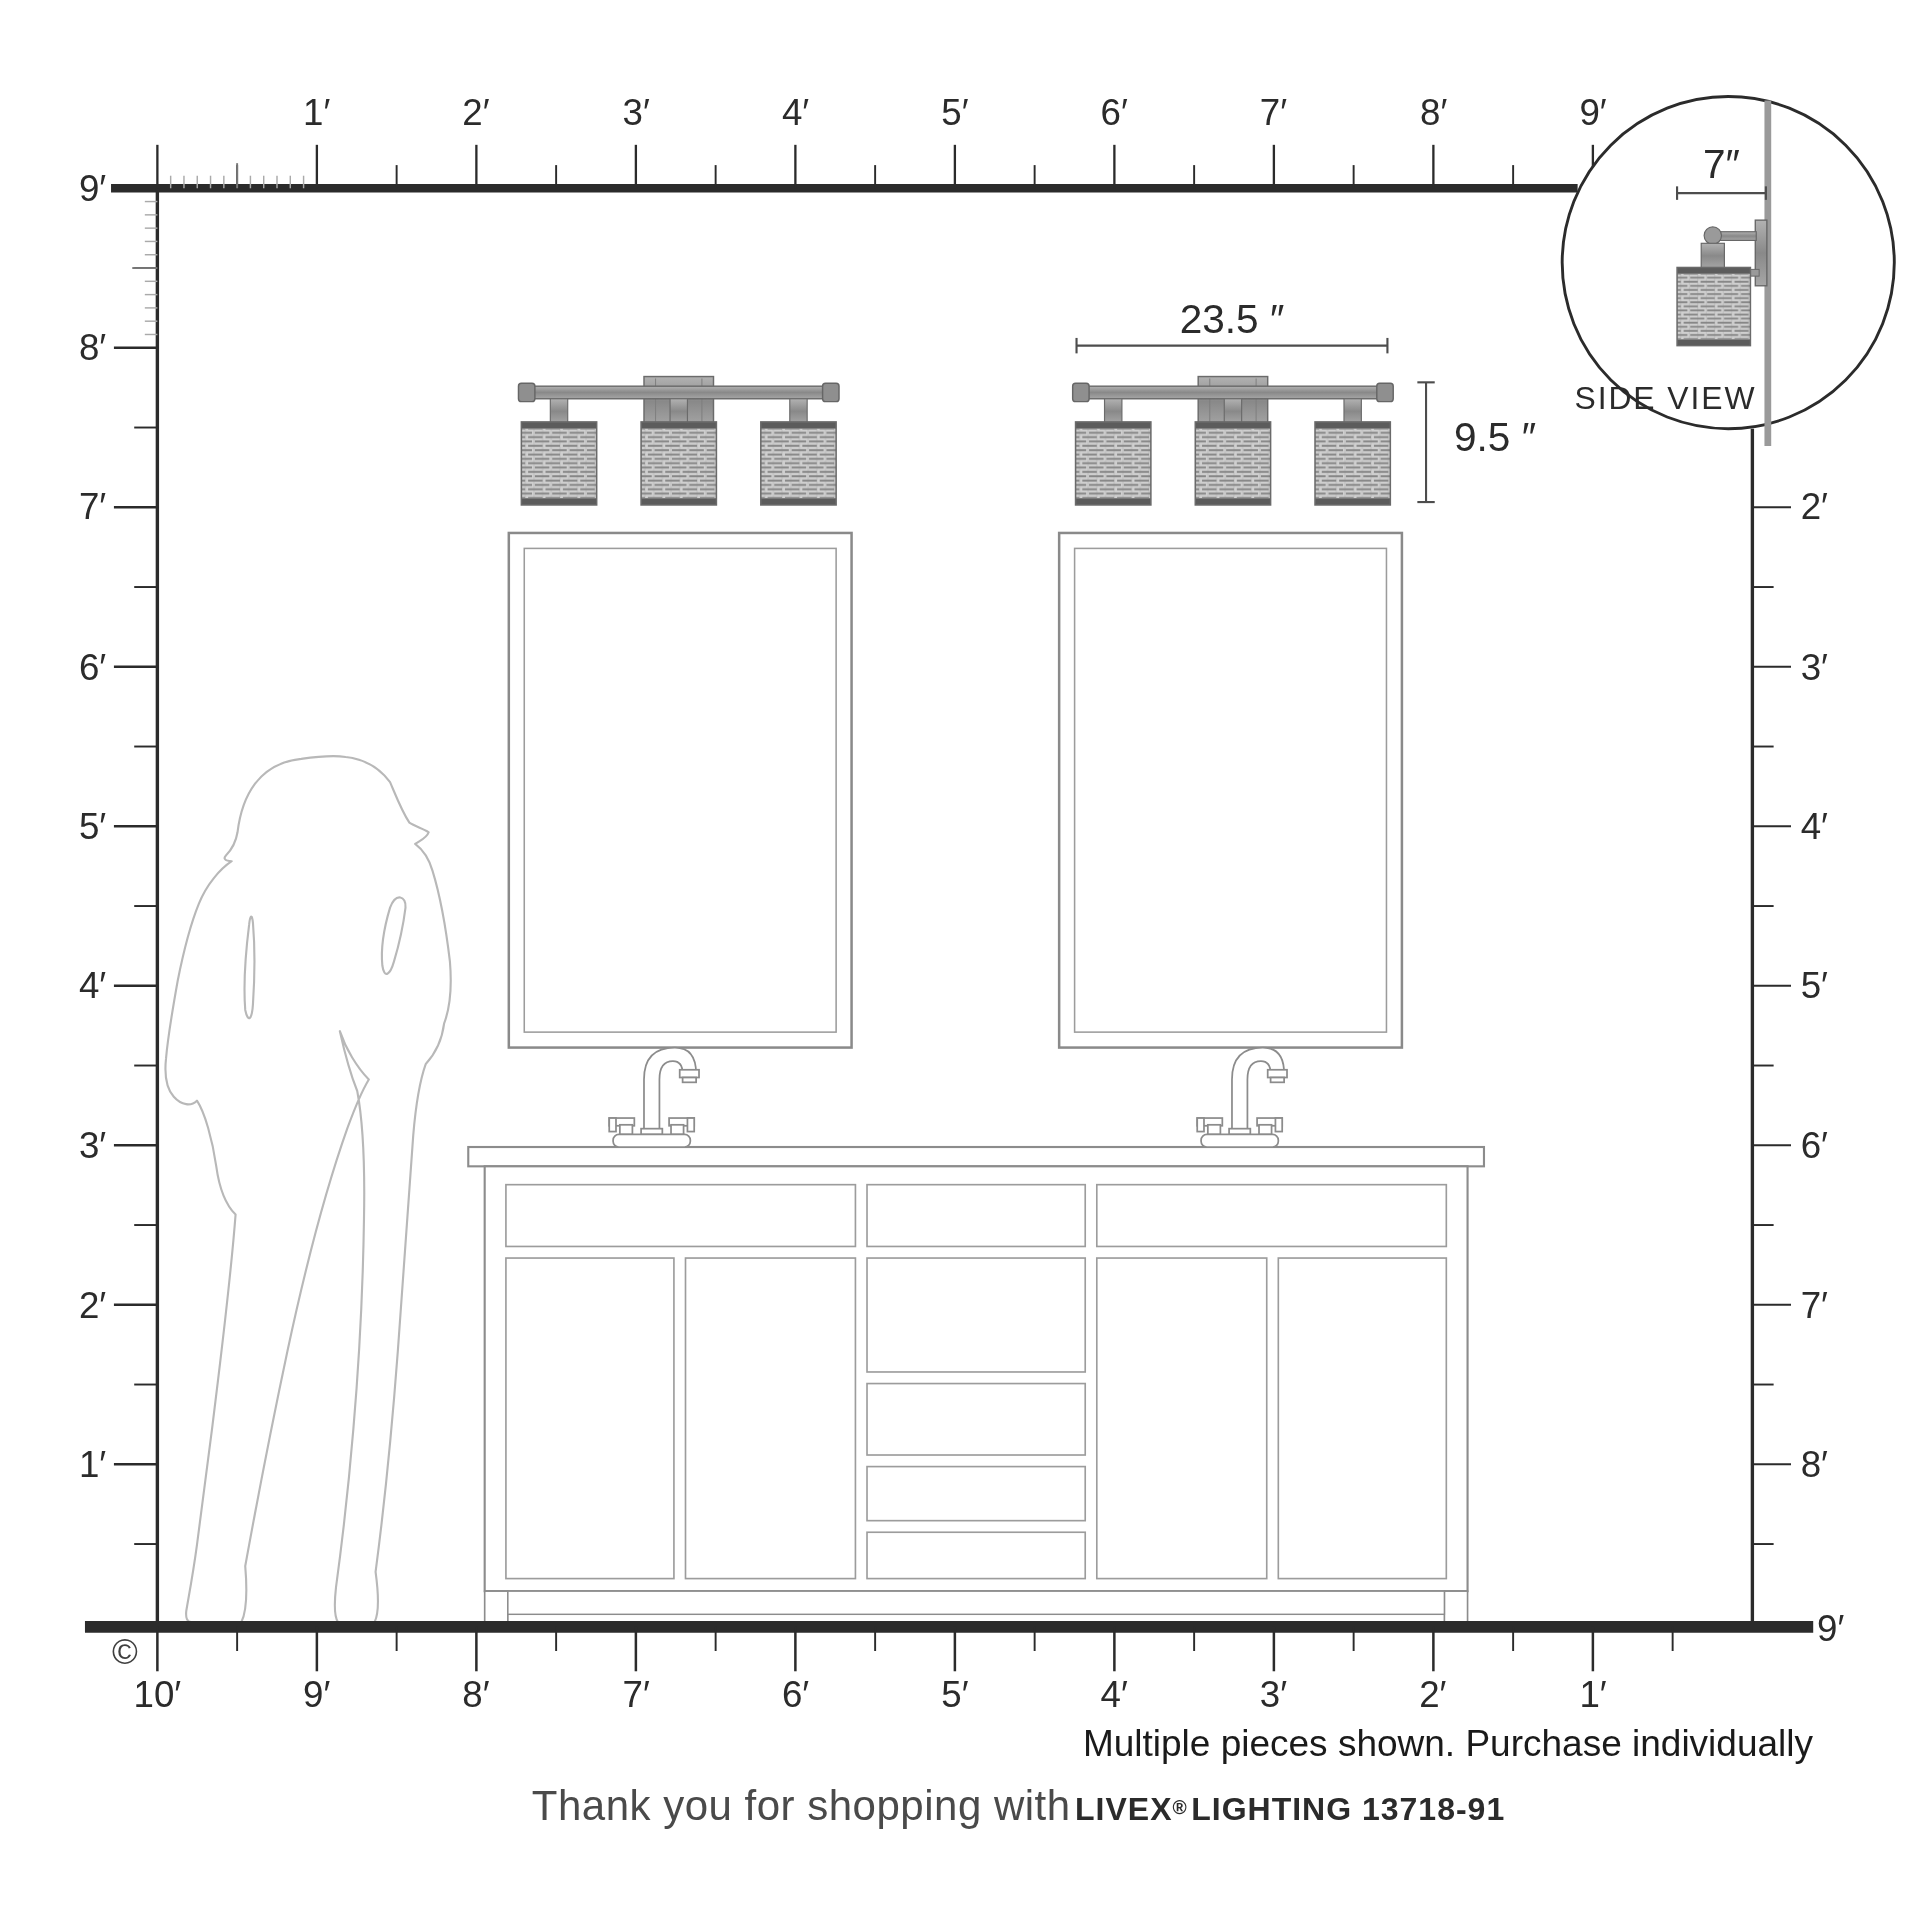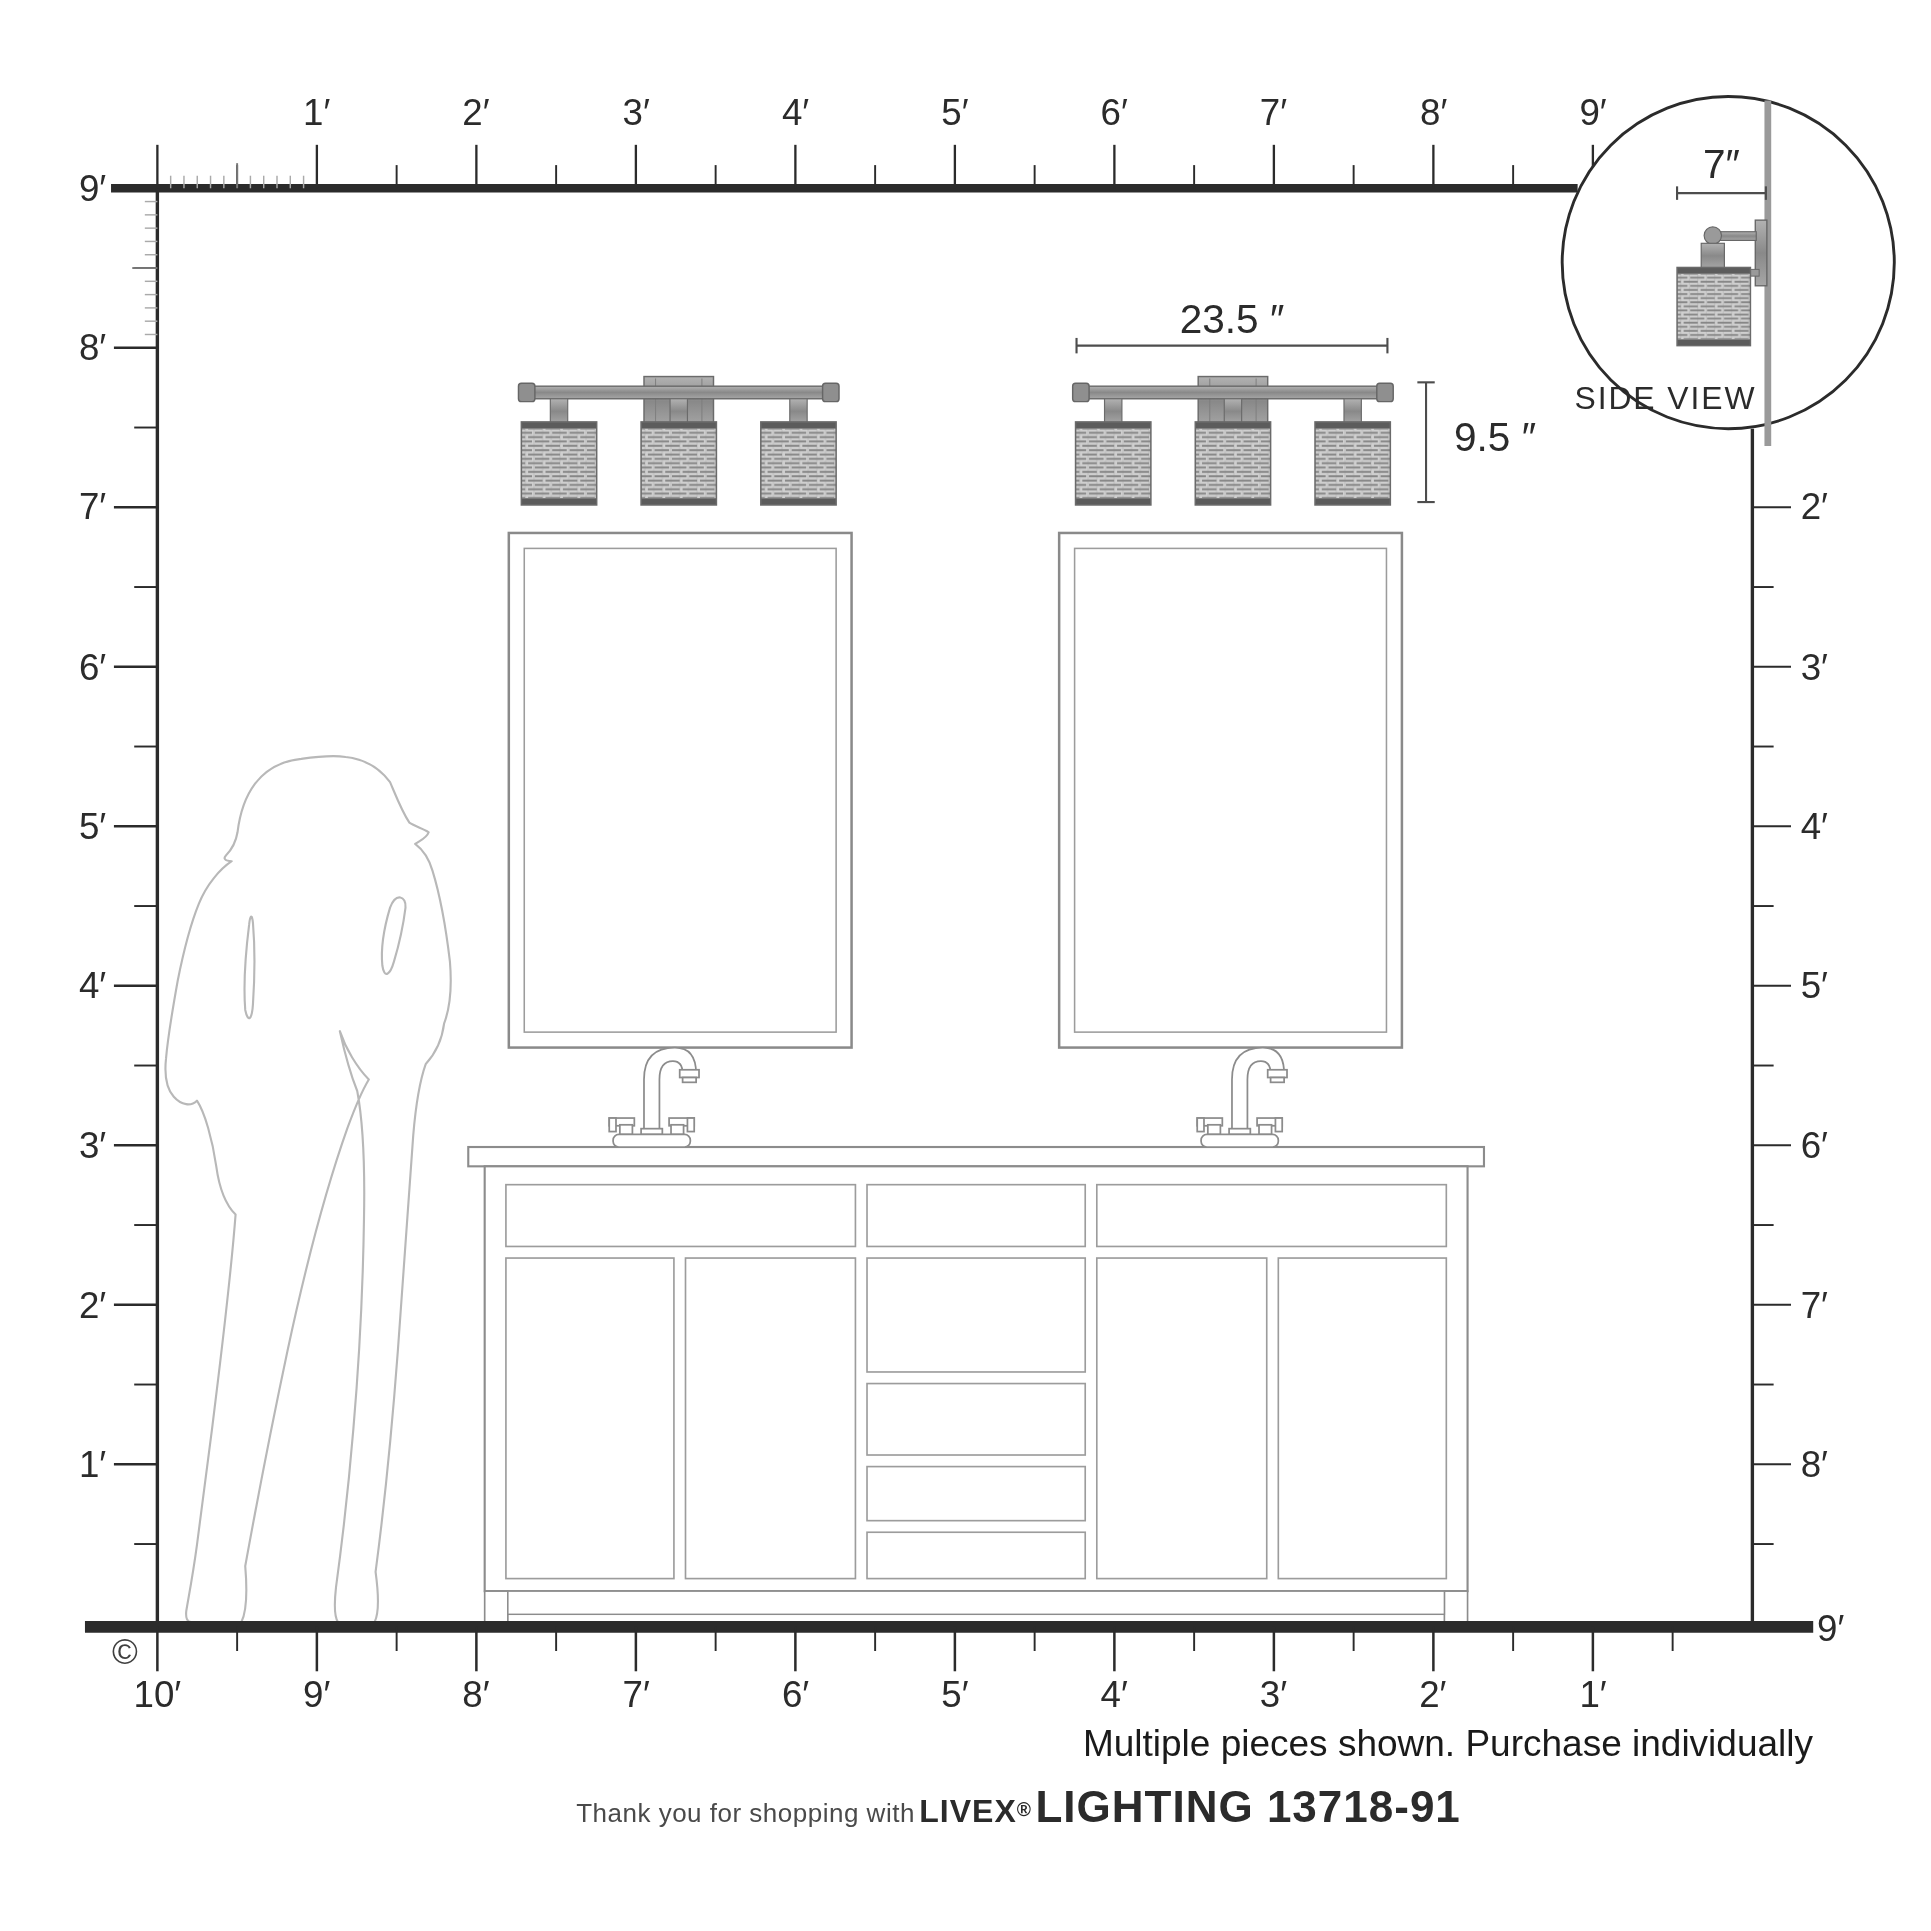--- a/index.html
+++ b/index.html
@@ -6,24 +6,24 @@
   .canvas{position:relative;width:1931px;height:1931px;background:#ffffff;overflow:hidden;
           font-family:"Liberation Sans", sans-serif;}
   svg text{font-family:"Liberation Sans", sans-serif;fill:#2b2b2b;}
   .ruler-label{font-size:38px;}
   .dim-label{font-size:42px;}
   .sideview-label{font-size:33px;letter-spacing:2px;}
   .note-line{position:absolute;top:1723px;right:118px;font-size:37px;color:#1a1a1a;}
   .copyright{position:absolute;top:1632px;left:112px;font-size:35px;color:#3f3f3f;}
   .footer-line{position:absolute;top:1782px;left:0;width:1931px;box-sizing:border-box;
                padding-left:106px;text-align:center;color:#2b2b2b;}
-  .footer-prefix{font-size:26px;font-weight:300;color:#4a4a4a;letter-spacing:0.5px;margin-top:44px;}
+  .footer-prefix{font-size:42px;font-weight:300;color:#4a4a4a;letter-spacing:0.5px;margin-top:44px;}
   .footer-brand{font-size:32px;font-weight:bold;letter-spacing:1px;}
   .footer-reg{font-size:19.3px;font-weight:bold;vertical-align:super;}
-  .footer-suffix{font-size:44px;font-weight:bold;letter-spacing:1px;}
+  .footer-suffix{font-size:32px;font-weight:bold;letter-spacing:1px;}
 </style>
 </head>
 <body>
 
 <div class="canvas">
 
 <svg id="scene" width="1931" height="1931" viewBox="0 0 2000 2000">
   <defs>
     <pattern id="wk" width="18" height="9" patternUnits="userSpaceOnUse">
       <rect width="18" height="9" fill="#cfcfcf"></rect>

